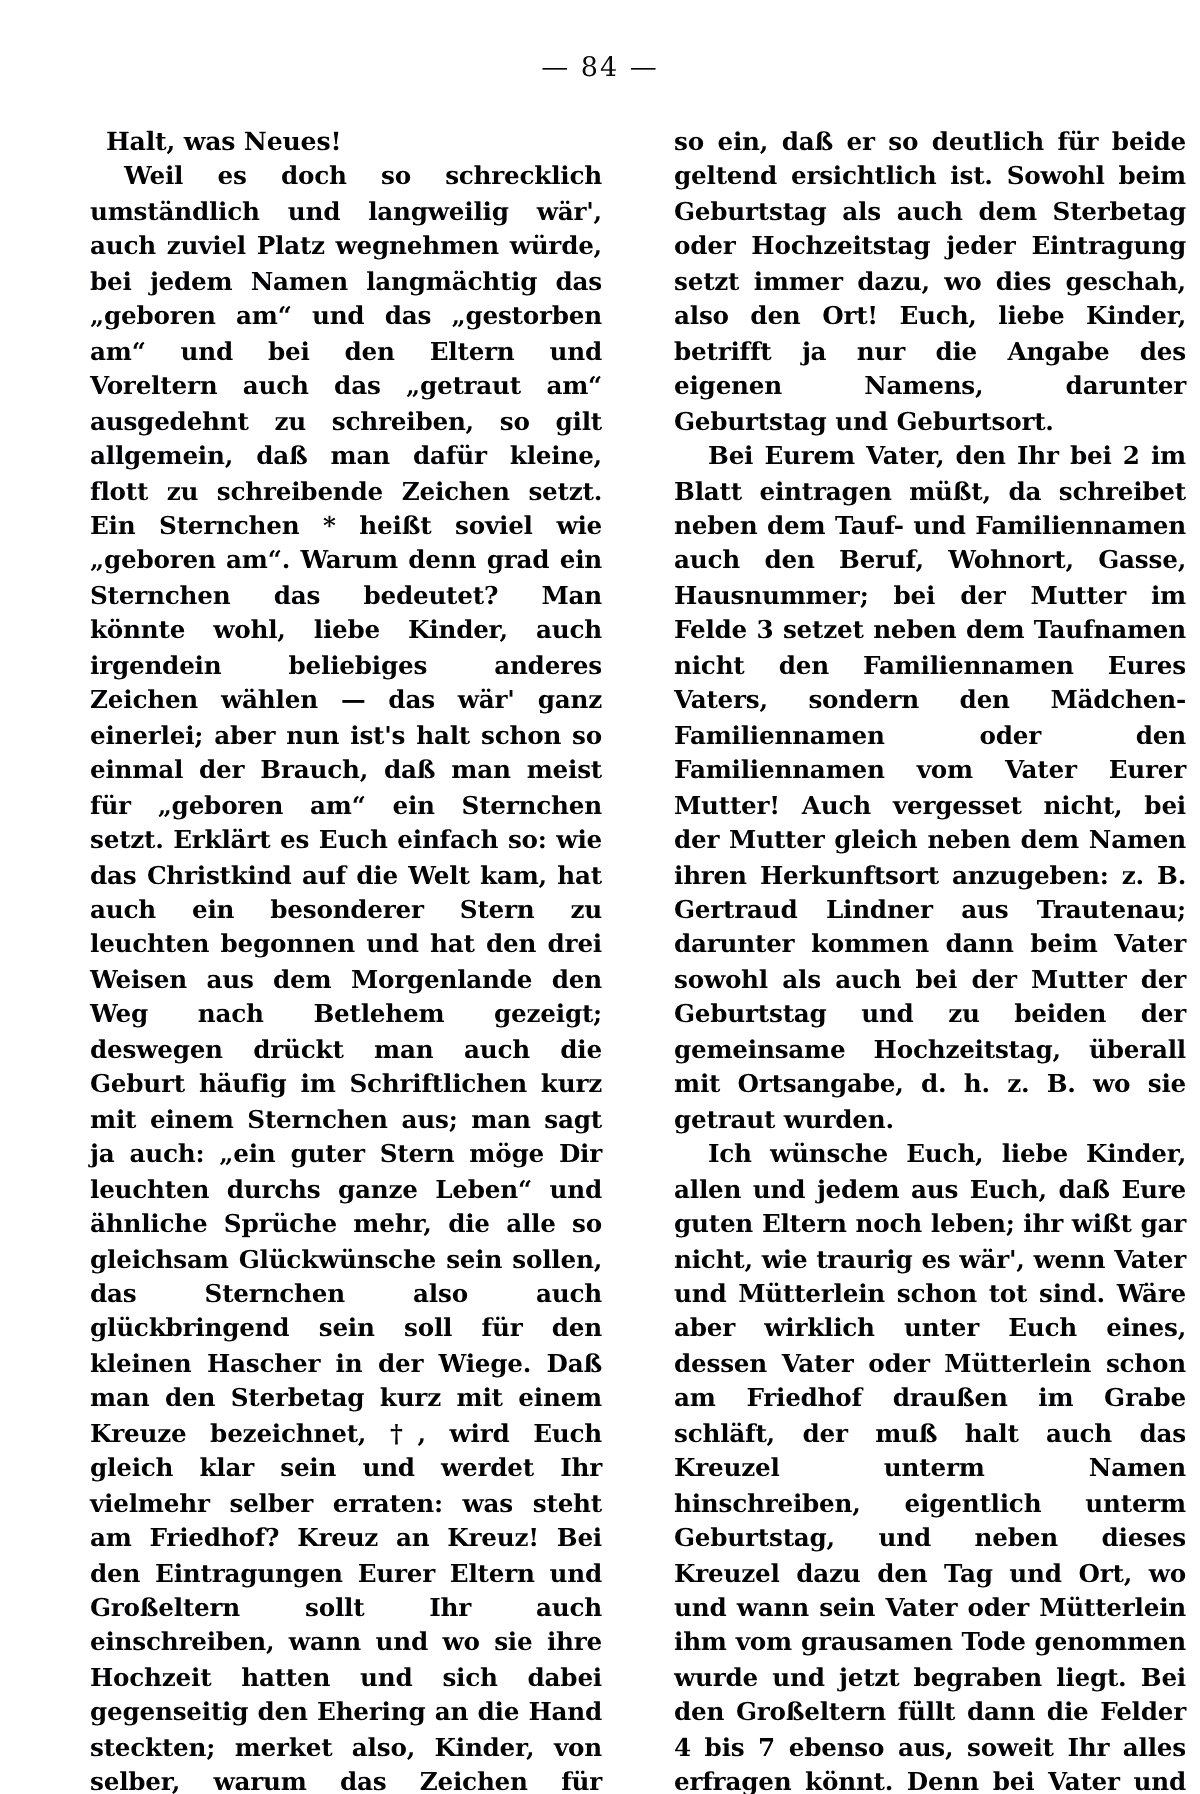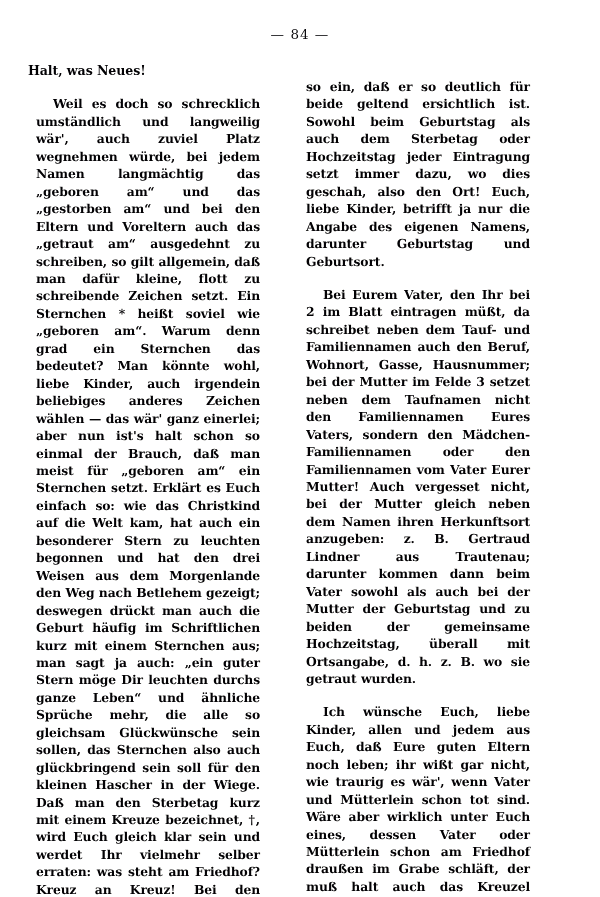--- a/index.html
+++ b/index.html
@@ -50,25 +50,25 @@
     font-weight: normal;
     font-size: 13.5px;
     letter-spacing: 1px;
     color: #17161a;
     z-index: 2;
   }
 
   .columns {
     position: absolute;
     top: 62px;
-    left: 20px;
+    left: 45px;
     width: 530px;
     height: 812px;
     display: flex;
-    gap: 14px;
+    gap: 36px;
     z-index: 2;
   }
 
   .col {
     width: 256px;
     flex: 0 0 256px;
   }
 
   
   .fr {
@@ -80,21 +80,21 @@
     color: #100f12;
     font-weight: bold;
     letter-spacing: -0.12px;
     word-spacing: 0.2px;
     -webkit-font-smoothing: none;
     text-rendering: geometricPrecision;
     hyphens: manual;
   }
 
   .fr p {
-    margin: 16px;
+    margin: 0;
     text-indent: 17px;
   }
   .fr p.noindent { text-indent: 0; }
 
   .heading {
     font-family: "DejaVu Serif", serif;
     font-weight: bold;
     font-size: 12.6px;
     line-height: 17.45px;
     color: #100f12;

